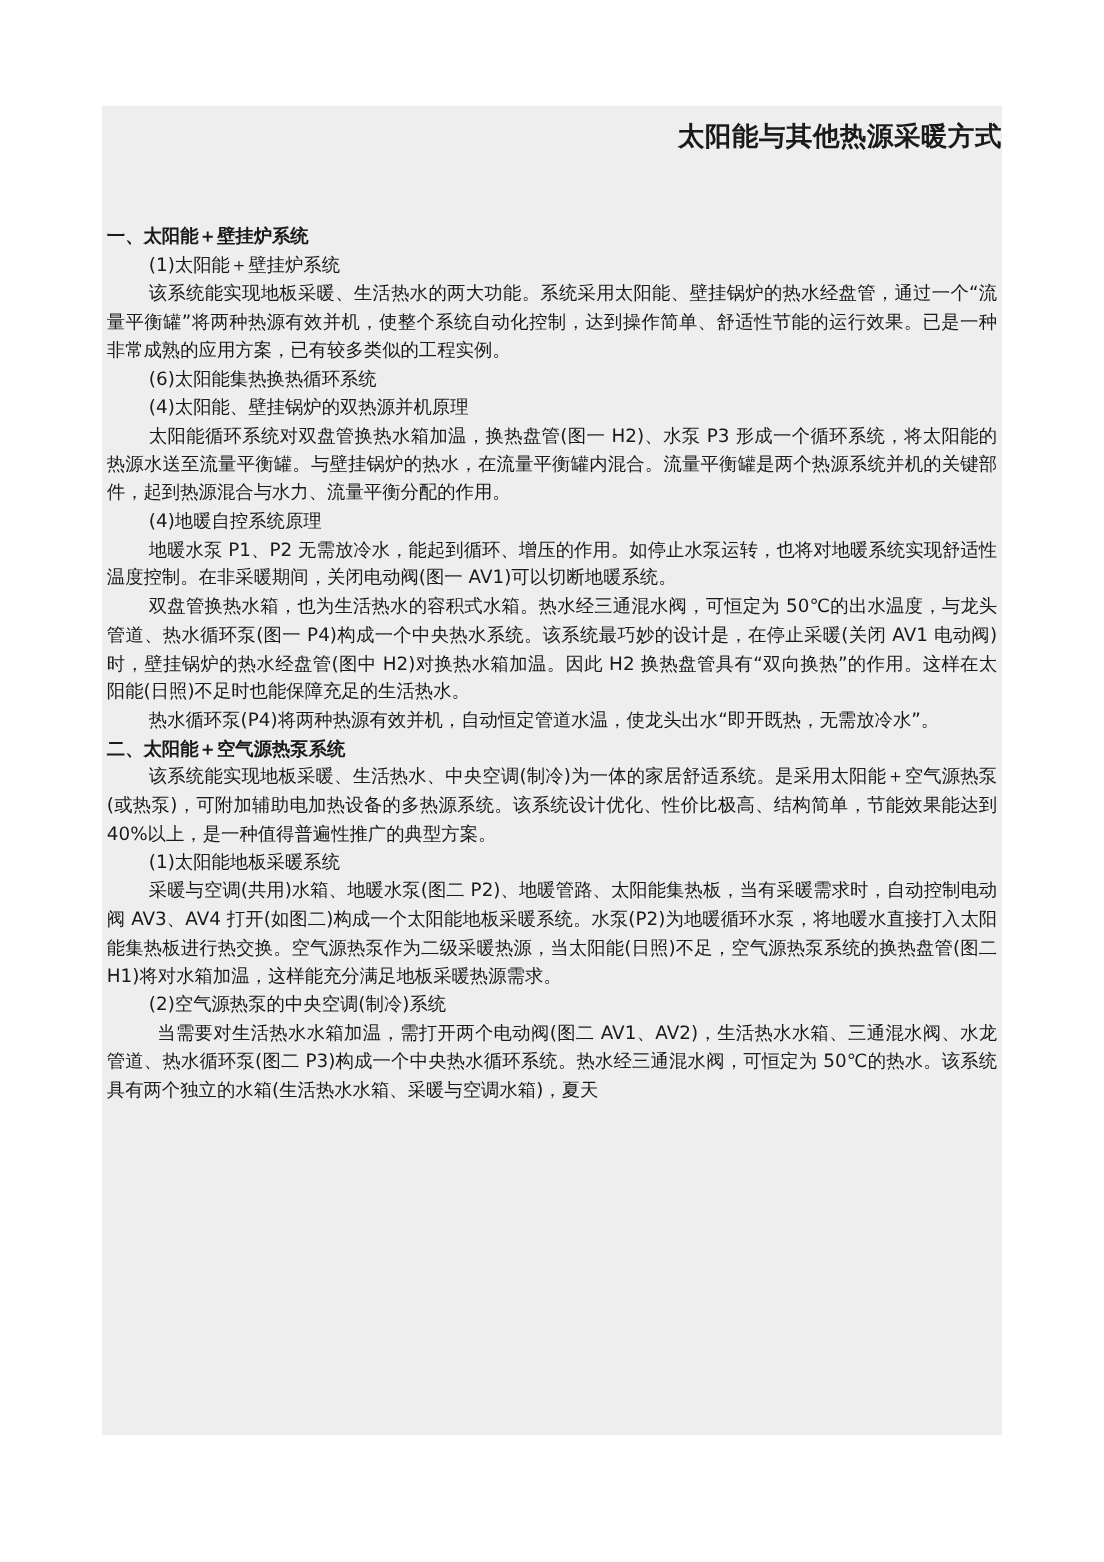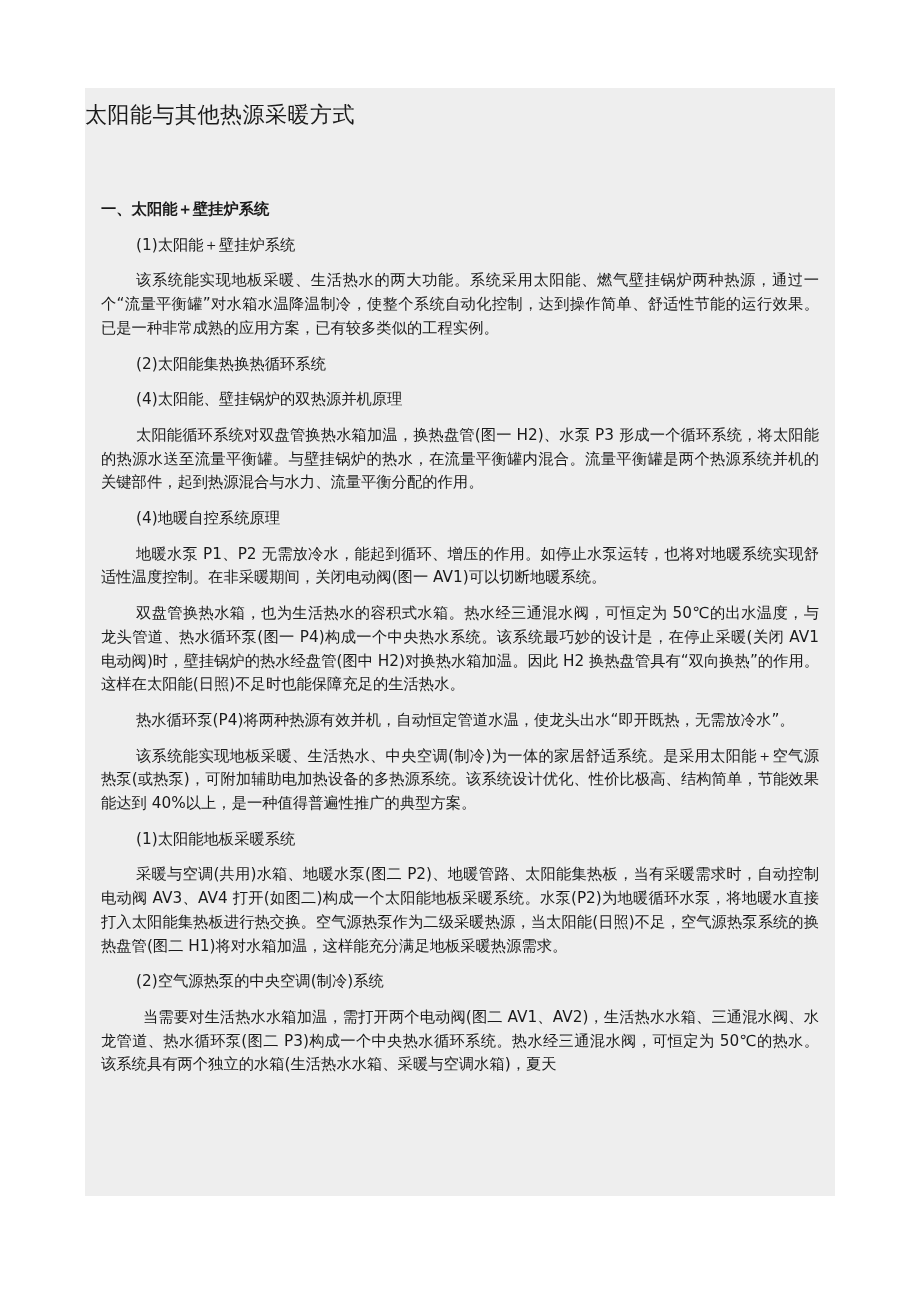--- a/index.html
+++ b/index.html
@@ -22,37 +22,37 @@
       width: 750px;
       height: 1108px;
       background: #eeeeee;
       box-sizing: border-box;
     }
     .doc-title {
       position: absolute;
       left: 0;
       right: 0;
       top: 14px;
-      text-align: left;
+      text-align: right;
       font-size: 22px;
-      font-weight: normal;
+      font-weight: bold;
       line-height: 26px;
       letter-spacing: 0.5px;
     }
     .content {
       position: absolute;
       left: 4px;
       right: 4px;
       top: 98px;
       font-size: 15.3px;
       line-height: 23.7px;
       text-align: justify;
     }
     .content p {
-      margin: 12px;
+      margin: 0;
       padding: 0;
     }
     .h1 {
       font-weight: bold;
       text-indent: 0;
     }
     .h2 {
       font-weight: normal;
       padding-left: 35px !important;
     }
@@ -67,33 +67,34 @@
 <body>
 
 <div class="page">
   <div class="doc-title">太阳能与其他热源采暖方式</div>
 
   <div class="content">
 
     <p class="h1">一、太阳能＋壁挂炉系统</p>
 
     <p class="h2">(1)太阳能＋壁挂炉系统</p>
-    <p class="para">该系统能实现地板采暖、生活热水的两大功能。系统采用太阳能、燃气壁挂锅炉两种热源，通过一个“流量平衡罐”对水箱水温降温制冷，使整个系统自动化控制，达到操作简单、舒适性节能的运行效果。已是一种非常成熟的应用方案，已有较多类似的工程实例。</p>
+    <p class="para">该系统能实现地板采暖、生活热水的两大功能。系统采用太阳能、壁挂锅炉的热水经盘管，通过一个“流量平衡罐”将两种热源有效并机，使整个系统自动化控制，达到操作简单、舒适性节能的运行效果。已是一种非常成熟的应用方案，已有较多类似的工程实例。</p>
 
-    <p class="h2">(2)太阳能集热换热循环系统</p>
+    <p class="h2">(6)太阳能集热换热循环系统</p>
 
     <p class="h2">(4)太阳能、壁挂锅炉的双热源并机原理</p>
     <p class="para">太阳能循环系统对双盘管换热水箱加温，换热盘管(图一 H2)、水泵 P3 形成一个循环系统，将太阳能的热源水送至流量平衡罐。与壁挂锅炉的热水，在流量平衡罐内混合。流量平衡罐是两个热源系统并机的关键部件，起到热源混合与水力、流量平衡分配的作用。</p>
 
     <p class="h2">(4)地暖自控系统原理</p>
     <p class="para">地暖水泵 P1、P2 无需放冷水，能起到循环、增压的作用。如停止水泵运转，也将对地暖系统实现舒适性温度控制。在非采暖期间，关闭电动阀(图一 AV1)可以切断地暖系统。</p>
 
     <p class="para">双盘管换热水箱，也为生活热水的容积式水箱。热水经三通混水阀，可恒定为 50℃的出水温度，与龙头管道、热水循环泵(图一 P4)构成一个中央热水系统。该系统最巧妙的设计是，在停止采暖(关闭 AV1 电动阀)时，壁挂锅炉的热水经盘管(图中 H2)对换热水箱加温。因此 H2 换热盘管具有“双向换热”的作用。这样在太阳能(日照)不足时也能保障充足的生活热水。</p>
     <p class="para">热水循环泵(P4)将两种热源有效并机，自动恒定管道水温，使龙头出水“即开既热，无需放冷水”。</p>
 
+    <p class="h1">二、太阳能＋空气源热泵系统</p>
     <p class="para">该系统能实现地板采暖、生活热水、中央空调(制冷)为一体的家居舒适系统。是采用太阳能＋空气源热泵(或热泵)，可附加辅助电加热设备的多热源系统。该系统设计优化、性价比极高、结构简单，节能效果能达到 40%以上，是一种值得普遍性推广的典型方案。</p>
 
     <p class="h2">(1)太阳能地板采暖系统</p>
     <p class="para">采暖与空调(共用)水箱、地暖水泵(图二 P2)、地暖管路、太阳能集热板，当有采暖需求时，自动控制电动阀 AV3、AV4 打开(如图二)构成一个太阳能地板采暖系统。水泵(P2)为地暖循环水泵，将地暖水直接打入太阳能集热板进行热交换。空气源热泵作为二级采暖热源，当太阳能(日照)不足，空气源热泵系统的换热盘管(图二 H1)将对水箱加温，这样能充分满足地板采暖热源需求。</p>
 
     <p class="h2">(2)空气源热泵的中央空调(制冷)系统</p>
     <p class="para extra-indent">当需要对生活热水水箱加温，需打开两个电动阀(图二 AV1、AV2)，生活热水水箱、三通混水阀、水龙管道、热水循环泵(图二 P3)构成一个中央热水循环系统。热水经三通混水阀，可恒定为 50℃的热水。该系统具有两个独立的水箱(生活热水水箱、采暖与空调水箱)，夏天</p>
   </div>
 </div>
 

